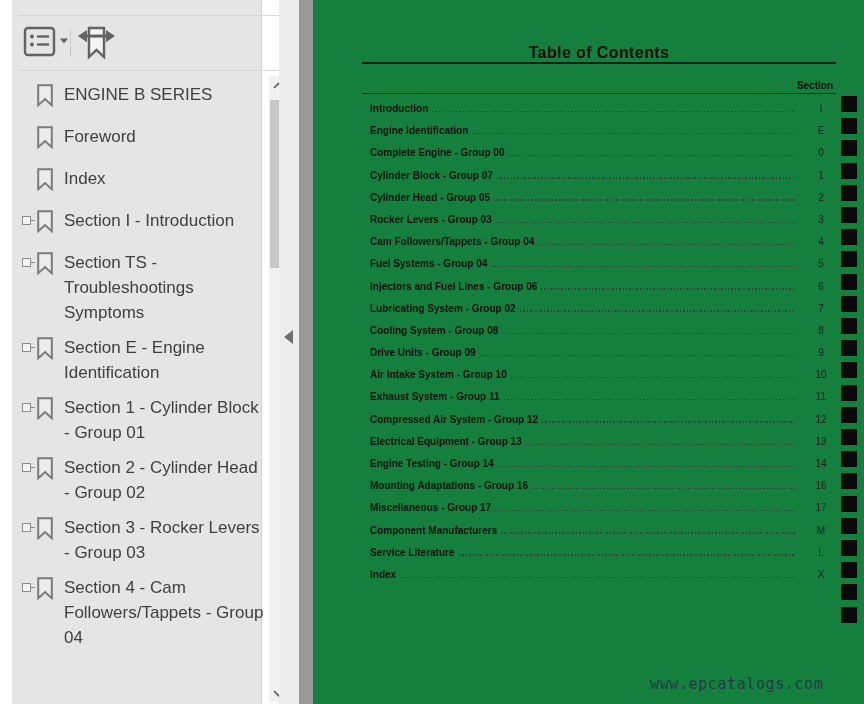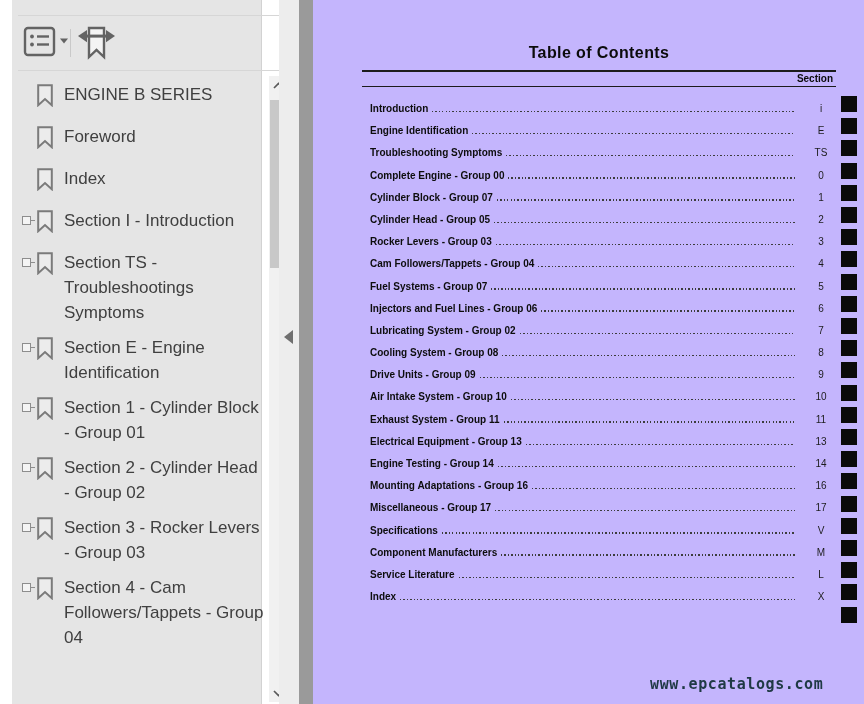--- a/index.html
+++ b/index.html
@@ -32,42 +32,42 @@
   .sb-thumb{position:absolute;left:1px;top:24px;width:17px;height:168px;background:#c8c8c8;cursor:grab;}
 
   
   .strip{position:absolute;left:279px;top:0;width:20px;height:704px;background:#ededed;cursor:pointer;}
   .strip-arrow{position:absolute;left:5px;top:330px;width:0;height:0;
                border-top:7px solid transparent;border-bottom:7px solid transparent;
                border-right:9px solid #6f6f6f;}
   .band{position:absolute;left:299px;top:0;width:14px;height:704px;background:#9a9a9a;}
 
   
-  .page{position:absolute;left:313px;top:0;width:551px;height:704px;background:#c4b5fd;color:#111;}
+  .page{position:absolute;left:313px;top:0;width:551px;height:704px;background:#15803d;color:#111;}
   .doc{position:absolute;left:49px;top:0;width:474px;}
   .doc-title{position:absolute;top:44px;left:0;width:100%;text-align:center;
              font-size:16px;font-weight:bold;letter-spacing:.4px;color:#0b0b0b;}
-  .rule-block{position:absolute;top:70px;left:0;width:100%;box-sizing:border-box;
+  .rule-block{position:absolute;top:62px;left:0;width:100%;box-sizing:border-box;
               border-top:2.5px solid #1c1c1c;border-bottom:1.5px solid #1c1c1c;
-              padding:1px 3px 2px 3px;}
+              padding:16px 3px 2px 3px;}
   .section-label{text-align:right;font-size:10px;font-weight:bold;color:#0b0b0b;}
 
   .toc-rows{position:absolute;top:102px;left:8px;width:100%;}
   .toc-row{display:flex;align-items:flex-end;height:12px;margin-bottom:10.2px;}
   .toc-label{flex:0 0 auto;font-size:10px;font-weight:bold;color:#0d0d0d;white-space:nowrap;}
   .toc-leader{flex:1 1 auto;height:1.3px;margin:0 3px 2px 4px;
               background-image:repeating-linear-gradient(to right,#3c3c3c 0 1.3px,transparent 1.3px 3.4px);}
   .toc-code{flex:0 0 46px;text-align:center;font-size:10px;color:#1c1c1c;white-space:nowrap;}
 
   
   .tab{position:absolute;left:841px;width:16px;height:16px;background:#0a0a0a;}
 
   
   .watermark{position:absolute;left:650px;top:675px;
-             font-family:"DejaVu Sans Mono",monospace;font-weight:bold;font-size:15px;
+             font-family:"DejaVu Sans Mono",monospace;font-weight:normal;font-size:15px;
              letter-spacing:.6px;color:#1f3944;}
 </style>
 </head>
 <body>
 
 <div class="app">
 
   <div class="sidebar">
     <div class="tb-line top"></div>
 
@@ -213,25 +213,20 @@
             <span class="toc-label">Introduction</span>
             <span class="toc-leader"></span>
             <span class="toc-code">i</span>
           </div>
           <div class="toc-row">
             <span class="toc-label">Engine Identification</span>
             <span class="toc-leader"></span>
             <span class="toc-code">E</span>
           </div>
           <div class="toc-row">
-            <span class="toc-label">Troubleshooting Symptoms</span>
-            <span class="toc-leader"></span>
-            <span class="toc-code">TS</span>
-          </div>
-          <div class="toc-row">
             <span class="toc-label">Complete Engine - Group 00</span>
             <span class="toc-leader"></span>
             <span class="toc-code">0</span>
           </div>
           <div class="toc-row">
             <span class="toc-label">Cylinder Block - Group 07</span>
             <span class="toc-leader"></span>
             <span class="toc-code">1</span>
           </div>
           <div class="toc-row">
@@ -243,21 +238,21 @@
             <span class="toc-label">Rocker Levers - Group 03</span>
             <span class="toc-leader"></span>
             <span class="toc-code">3</span>
           </div>
           <div class="toc-row">
             <span class="toc-label">Cam Followers/Tappets - Group 04</span>
             <span class="toc-leader"></span>
             <span class="toc-code">4</span>
           </div>
           <div class="toc-row">
-            <span class="toc-label">Fuel Systems - Group 07</span>
+            <span class="toc-label">Fuel Systems - Group 04</span>
             <span class="toc-leader"></span>
             <span class="toc-code">5</span>
           </div>
           <div class="toc-row">
             <span class="toc-label">Injectors and Fuel Lines - Group 06</span>
             <span class="toc-leader"></span>
             <span class="toc-code">6</span>
           </div>
           <div class="toc-row">
             <span class="toc-label">Lubricating System - Group 02</span>
@@ -278,43 +273,43 @@
             <span class="toc-label">Air Intake System - Group 10</span>
             <span class="toc-leader"></span>
             <span class="toc-code">10</span>
           </div>
           <div class="toc-row">
             <span class="toc-label">Exhaust System - Group 11</span>
             <span class="toc-leader"></span>
             <span class="toc-code">11</span>
           </div>
           <div class="toc-row">
+            <span class="toc-label">Compressed Air System - Group 12</span>
+            <span class="toc-leader"></span>
+            <span class="toc-code">12</span>
+          </div>
+          <div class="toc-row">
             <span class="toc-label">Electrical Equipment - Group 13</span>
             <span class="toc-leader"></span>
             <span class="toc-code">13</span>
           </div>
           <div class="toc-row">
             <span class="toc-label">Engine Testing - Group 14</span>
             <span class="toc-leader"></span>
             <span class="toc-code">14</span>
           </div>
           <div class="toc-row">
             <span class="toc-label">Mounting Adaptations - Group 16</span>
             <span class="toc-leader"></span>
             <span class="toc-code">16</span>
           </div>
           <div class="toc-row">
             <span class="toc-label">Miscellaneous - Group 17</span>
             <span class="toc-leader"></span>
             <span class="toc-code">17</span>
-          </div>
-          <div class="toc-row">
-            <span class="toc-label">Specifications</span>
-            <span class="toc-leader"></span>
-            <span class="toc-code">V</span>
           </div>
           <div class="toc-row">
             <span class="toc-label">Component Manufacturers</span>
             <span class="toc-leader"></span>
             <span class="toc-code">M</span>
           </div>
           <div class="toc-row">
             <span class="toc-label">Service Literature</span>
             <span class="toc-leader"></span>
             <span class="toc-code">L</span>

